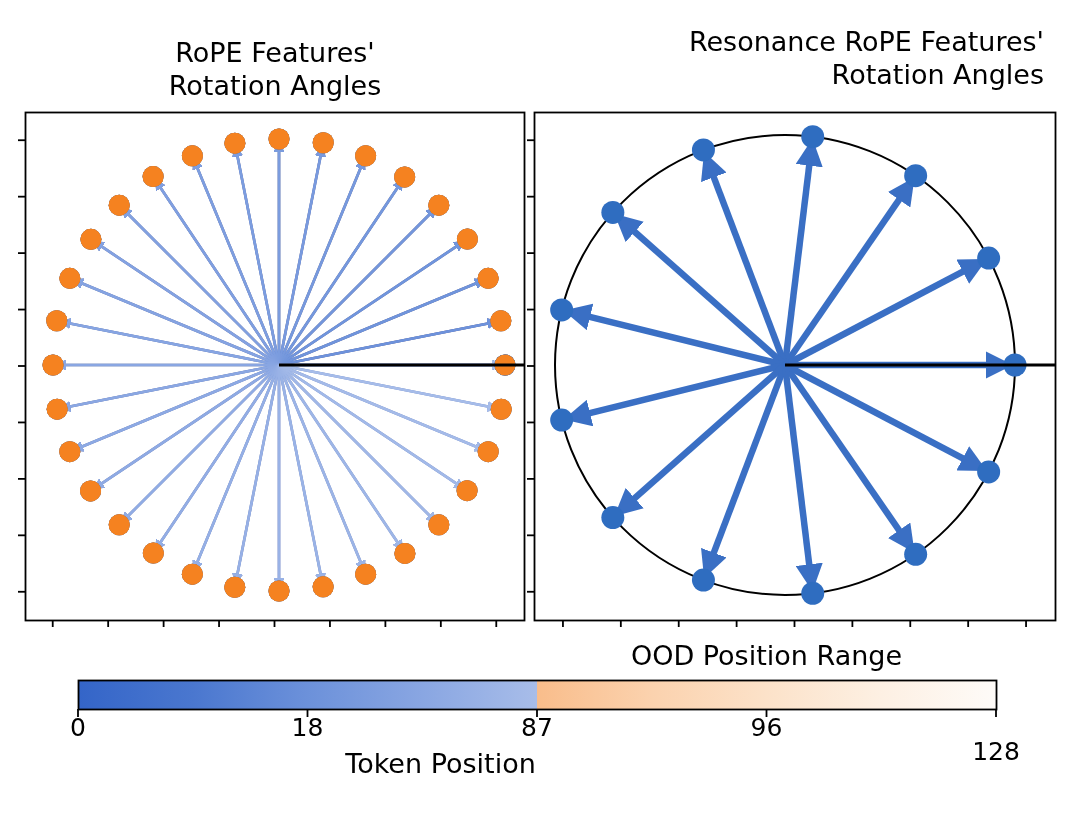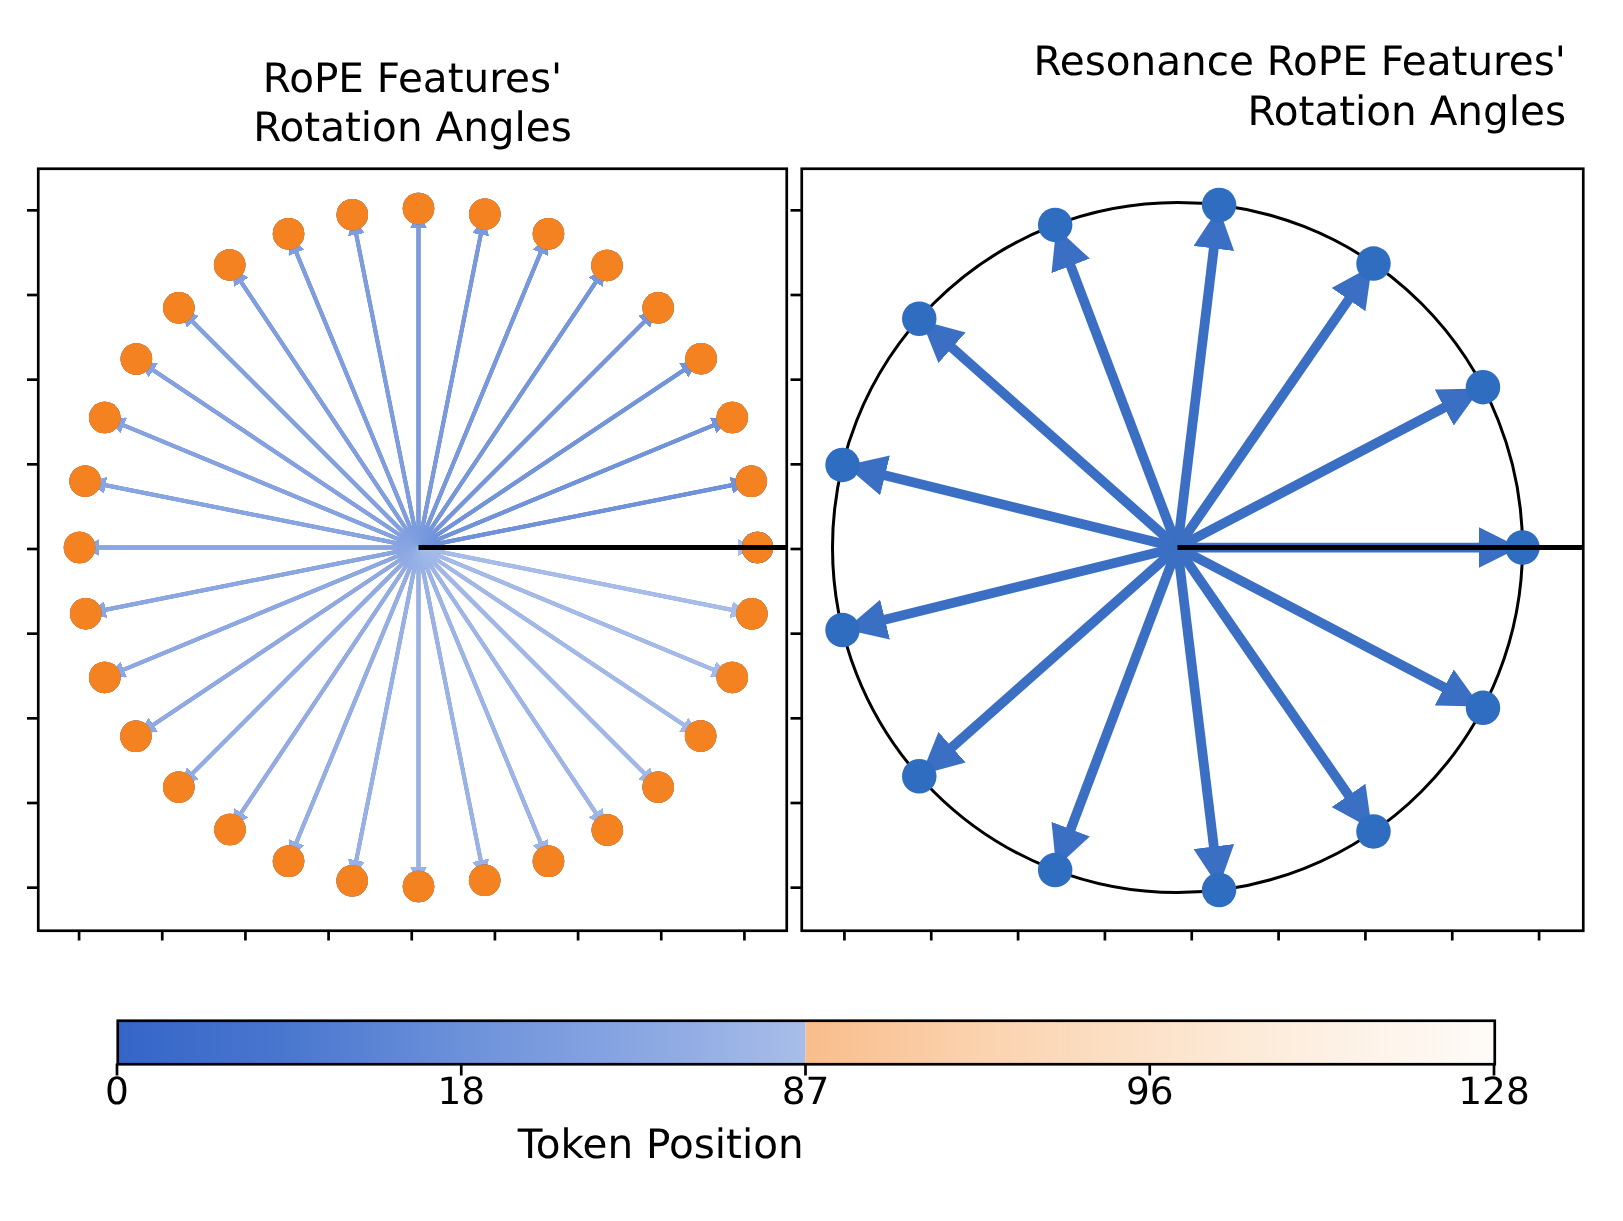--- a/index.html
+++ b/index.html
@@ -427,37 +427,38 @@
           <circle cx="703.4408759802168" cy="580.0537358176454" r="11.5" fill="#2f6dc0"></circle>
           <circle cx="812.7234364587243" cy="593.3230410425524" r="11.5" fill="#2f6dc0"></circle>
           <circle cx="915.6548917481659" cy="554.2862891555409" r="11.5" fill="#2f6dc0"></circle>
           <circle cx="988.6548859002382" cy="471.8863295700669" r="11.5" fill="#2f6dc0"></circle>
           <line x1="785" y1="365" x2="1055" y2="365" stroke="#000000" stroke-width="3.2"></line>
         </g>
       </g>
   </svg>
 
 
+  <div class="cb-band-label" id="cb-label-ood">OOD Position Range</div>
 
   <svg id="cb-svg" style="position:absolute;left:0;top:0;" width="1082" height="814">
     <g id="cb-group">
         <rect x="78" y="680" width="459" height="29" fill="url(#grad-training)"></rect>
         <rect x="537" y="680" width="459" height="29" fill="url(#grad-ood)"></rect>
         <rect x="78.5" y="680.5" width="918" height="29" fill="none" stroke="#000000" stroke-width="1.8"></rect>
         <line x1="78" y1="709" x2="78" y2="717" stroke="#000000" stroke-width="1.8"></line>
         <line x1="307.5" y1="709" x2="307.5" y2="717" stroke="#000000" stroke-width="1.8"></line>
         <line x1="537" y1="709" x2="537" y2="717" stroke="#000000" stroke-width="1.8"></line>
         <line x1="766.5" y1="709" x2="766.5" y2="717" stroke="#000000" stroke-width="1.8"></line>
         <line x1="996" y1="709" x2="996" y2="717" stroke="#000000" stroke-width="1.8"></line>
       </g>
   </svg>
 
   <div id="cb-ticklabels">
       <div class="cb-tick-label" style="left: 38px;">0</div>
       <div class="cb-tick-label" style="left: 267.5px;">18</div>
       <div class="cb-tick-label" style="left: 497px;">87</div>
       <div class="cb-tick-label" style="left: 726.5px;">96</div>
-      <div class="cb-tick-label" style="left: 956px;">128</div>
+      <div class="cb-tick-label" style="left: 956px; margin-top: 24px;">128</div>
     </div>
 
   <div id="cb-axis-label">Token Position</div>
 
 </div>
 
 </body></html>

